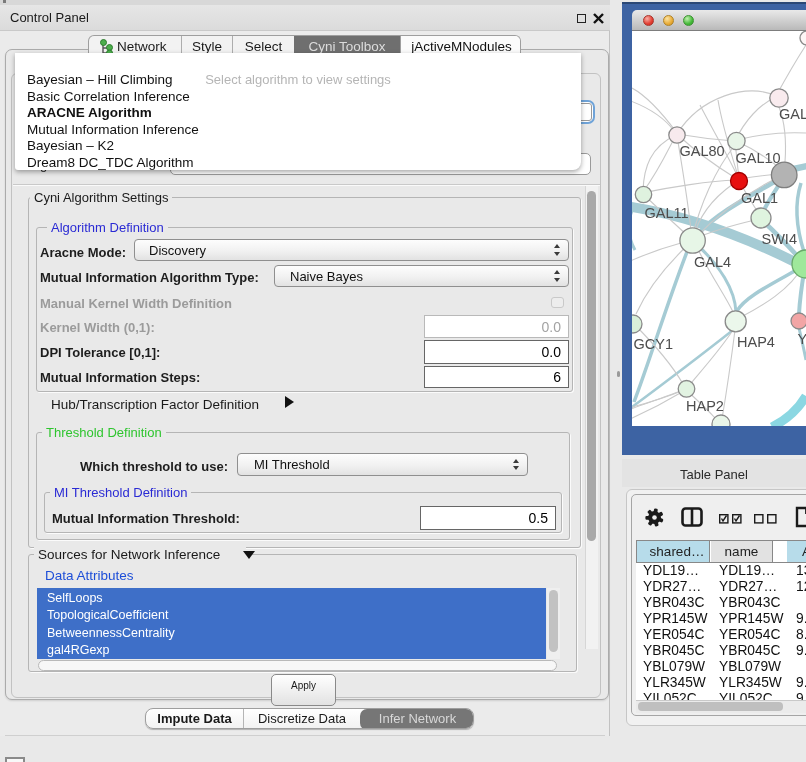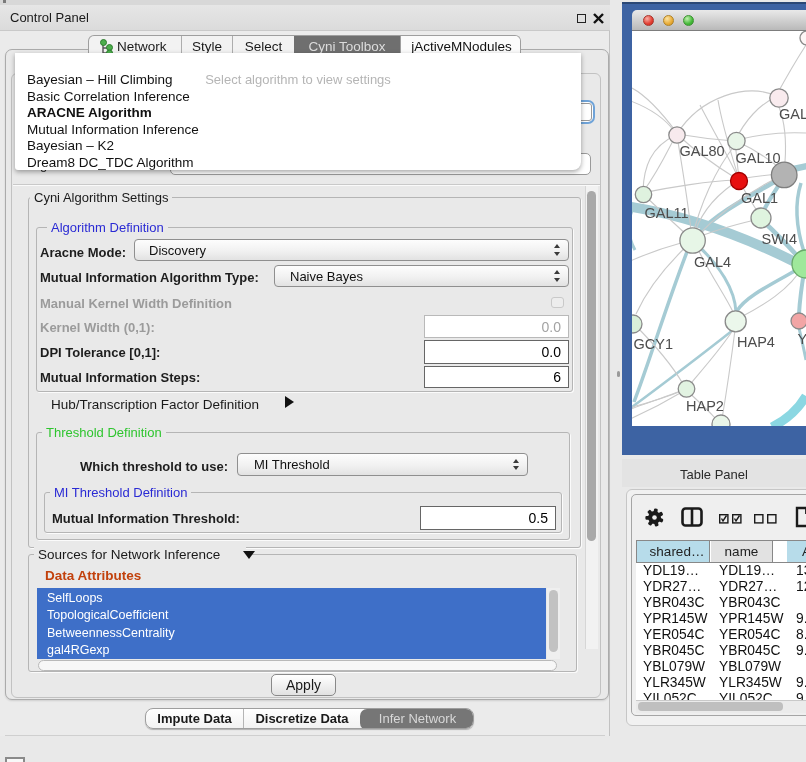--- a/index.html
+++ b/index.html
@@ -113,34 +113,34 @@
   </div>
 
   <div class="grp" style="left:44px;top:492px;width:518px;height:41px;"></div>
   <div class="glabel" style="left:50px;top:485px;color:#2A2AD4;">MI Threshold Definition</div>
   <div class="abs b13" style="left:52px;top:511px;">Mutual Information Threshold:</div>
   <div class="tfield" style="left:420px;top:506px;width:136px;height:24px;border:1px solid #666;padding:3px 7px 0 0;">0.5</div>
 
   <div class="grp" style="left:28px;top:554px;width:549px;height:118px;"></div>
   <div class="glabel" style="left:34px;top:547px;color:#1A1A1A;font-size:13.5px;padding-right:26px;">Sources for Network Inference</div>
   <div class="abs" style="left:243px;top:551px;width:0;height:0;border-left:6.5px solid transparent;border-right:6.5px solid transparent;border-top:8px solid #111;z-index:2;"></div>
-  <div class="abs" style="left:45px;top:568px;font-weight:bold;font-size:13.5px;color:#c2410c;">Data Attributes</div>
+  <div class="abs" style="left:45px;top:568px;font-weight:normal;font-size:13.5px;color:#1d4ed8;">Data Attributes</div>
 
   <div class="abs" style="left:37px;top:588px;width:509px;height:71px;background:#3E6FC8;color:#FFF;font-size:12.5px;">
     <div style="padding:2px 0 0 10px;line-height:17.4px;">SelfLoops<br>TopologicalCoefficient<br>BetweennessCentrality<br>gal4RGexp</div>
   </div>
   <div class="abs" style="left:547px;top:588px;width:13px;height:71px;background:#EFEFEF;"></div>
   <div class="abs" style="left:549px;top:590px;width:9px;height:62px;background:#C2C2C2;border-radius:5px;"></div>
   <div class="abs" style="left:38px;top:660px;width:519px;height:11px;background:#F7F7F7;border:1px solid #B9B9B9;border-radius:6px;"></div>
 
-  <div class="abs" style="left:271px;top:674px;width:65px;height:22px;border:1px solid #898989;border-radius:5px;background:linear-gradient(#FFFFFF,#E2E2E2);text-align:center;line-height:21px;font-size:14px;color:#1A1A1A;">Apply</div>
+  <div class="abs" style="left:271px;top:674px;width:65px;height:32px;border:1px solid #898989;border-radius:5px;background:linear-gradient(#FFFFFF,#E2E2E2);text-align:center;line-height:21px;font-size:10px;color:#1A1A1A;">Apply</div>
 
   <div class="abs" style="left:145px;top:708px;width:329px;height:21px;border:1px solid #9E9E9E;border-radius:8px;background:linear-gradient(#FFFFFF,#F2F2F2);overflow:hidden;box-shadow:0 1px 1px rgba(0,0,0,.25);">
     <div class="abs" style="left:0;top:0;width:97px;height:21px;text-align:center;line-height:20px;font-size:13px;font-weight:bold;color:#1A1A1A;">Impute Data</div>
-    <div class="abs" style="left:97px;top:0;width:117px;height:21px;border-left:1px solid #B5B5B5;text-align:center;line-height:20px;font-size:13px;font-weight:bold;color:#1A1A1A;">Discretize Data</div>
+    <div class="abs" style="left:97px;top:0;width:117px;height:21px;border-left:1px solid #B5B5B5;text-align:center;line-height:20px;font-size:13px;font-weight:normal;color:#1A1A1A;">Discretize Data</div>
     <div class="abs" style="left:214px;top:0;width:115px;height:21px;background:#767676;border-radius:7px;text-align:center;line-height:20px;font-size:13px;color:#D8D8D8;">Infer Network</div>
   </div>
   <div class="abs" style="left:5px;top:735px;width:600px;height:1px;background:#CFCFCF;"></div>
 </div>
 
 <div class="abs" style="left:5px;top:757px;width:20px;height:10px;border:2px solid #8A8A8A;background:#F8F8F8;"></div>
 
 <div class="abs" style="left:617px;top:371px;width:3px;height:6px;background:#9A9A9A;border-radius:2px;"></div>
 
 <div class="abs" style="left:170px;top:100px;width:425px;height:24px;border:2.5px solid #6FA3D8;border-radius:7px;background:#FFF;z-index:4;"></div>

